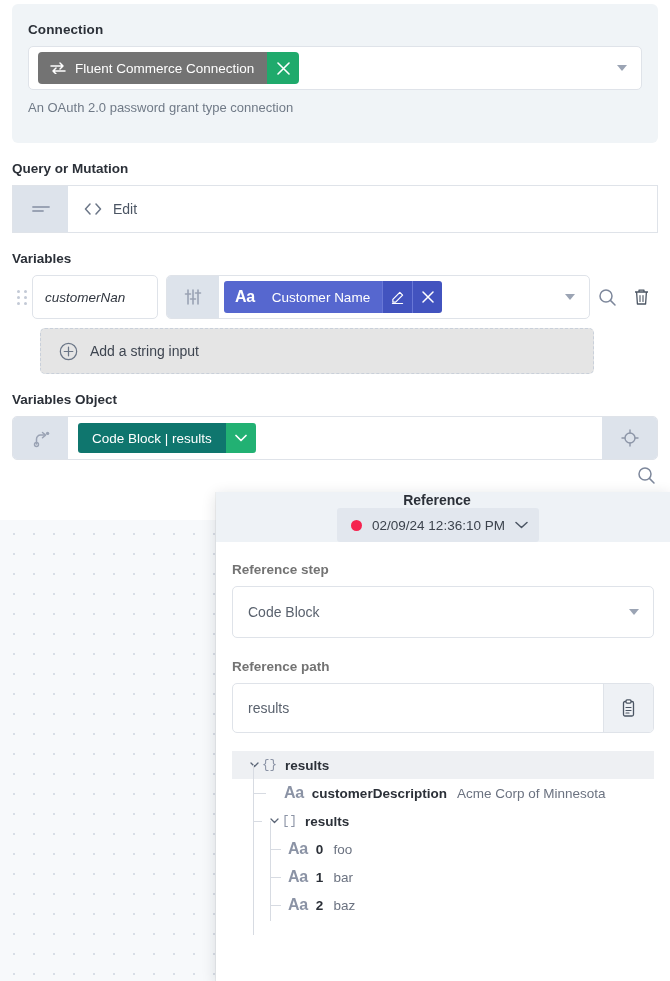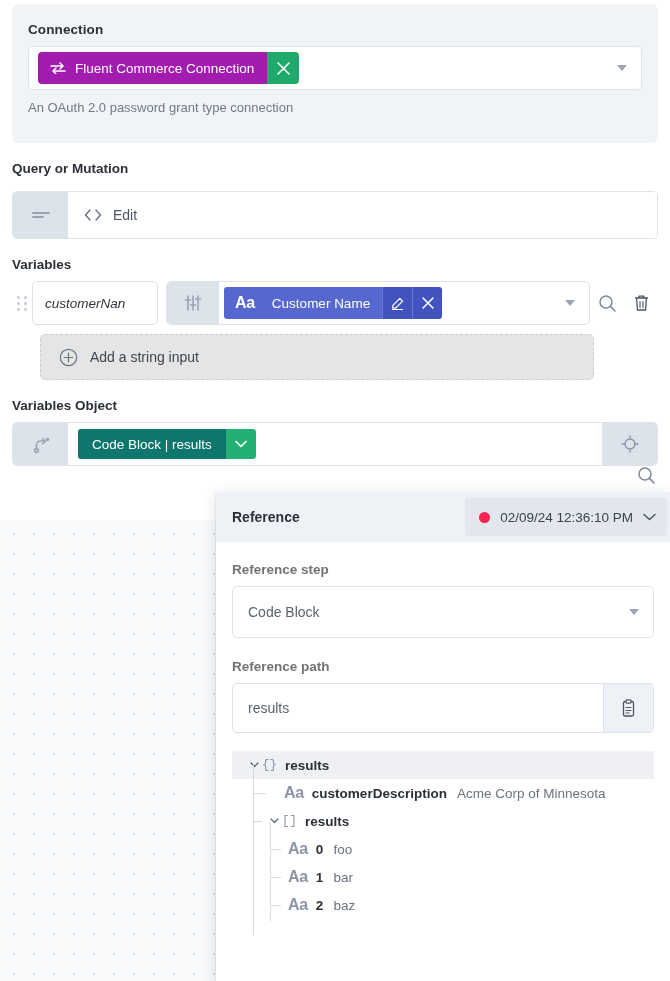--- a/index.html
+++ b/index.html
@@ -53,21 +53,21 @@
     border-right: 5px solid transparent; border-top: 6px solid #9ba4b4;
   }
   .caret-slot { margin-left: auto; margin-right: 14px; display: flex; align-items: center; }
 
   
   .chip-green {
     display: flex; align-items: stretch; height: 32px; margin-left: 9px;
     border-radius: 4px; overflow: hidden; color: #fff;
   }
   .chip-green .body {
-    background: #a21caf; display: flex; align-items: center; gap: 9px;
+    background: #737373; display: flex; align-items: center; gap: 9px;
     padding: 0 13px 0 12px; font-size: 13.5px;
   }
   .chip-green .x {
     background: #1faa6c; width: 32px; display: flex; align-items: center;
     justify-content: center;
   }
 
   
   .chip-blue {
     display: flex; align-items: stretch; height: 32px; margin-left: 5px;
@@ -76,22 +76,22 @@
   .chip-blue .body {
     background: #5667cf; display: flex; align-items: center; gap: 9px;
     padding: 0 12px 0 11px; font-size: 13.5px; white-space: nowrap;
   }
   .chip-blue .act {
     background: #4253bf; width: 30px; display: flex; align-items: center;
     justify-content: center; border-left: 1px solid #6877d6;
   }
 
   
-  .row-split { display: flex; align-items: stretch; height: 48px; margin-top: 15px;
-    border: 1px solid #dfe3e9; border-radius: 5px; overflow: hidden; background:#fff; }
+  .row-split { display: flex; align-items: stretch; height: 48px; margin-top: 9px;
+    border: 1px solid #dfe3e9; border-radius: 0; overflow: hidden; background:#fff; }
   .row-split .gutter {
     width: 55px; background: #dde3eb; display: flex; align-items: center;
     justify-content: center; flex: 0 0 55px;
   }
   .row-split .field { flex: 1; display: flex; align-items: center; gap: 11px; padding-left: 16px;
     font-size: 14px; color: #4b5563; background:#fff; }
 
   
   .var-row { display: flex; align-items: center; gap: 0; margin-top: 9px; }
   .drag { width: 20px; display: flex; align-items: center; justify-content: center; flex: 0 0 20px; }
@@ -137,21 +137,21 @@
 
   
   .ref-panel {
     position: absolute; left: 216px; top: 492px; width: 454px; height: 489px;
     background: #ffffff;
     box-shadow: 0 3px 14px rgba(22,30,45,.14), -1px 0 0 rgba(22,30,45,.05);
     overflow: hidden;
   }
   .ref-head {
     height: 50px; background: #eef2f6; display:flex; align-items:center;
-    padding: 0 5px 0 16px; justify-content: space-between;
+    padding: 0 28px 0 16px; justify-content: space-between; flex-direction: column;
   }
   .ref-head .title { font-size: 14px; font-weight: bold; color:#2b3038; }
   .ref-pill {
     background:#e2e7ee; border-radius:3px; height:38px; display:flex; align-items:center;
     gap:10px; padding: 0 11px 0 14px; margin-right:-2px;
   }
   .ref-pill .dot { width: 11px; height: 11px; border-radius:50%; background:#f5234f; flex:0 0 11px; }
   .ref-pill .ts { font-size: 13.5px; color:#3c434d; white-space:nowrap; }
 
   .ref-body { padding: 20px 16px 0 16px; }

